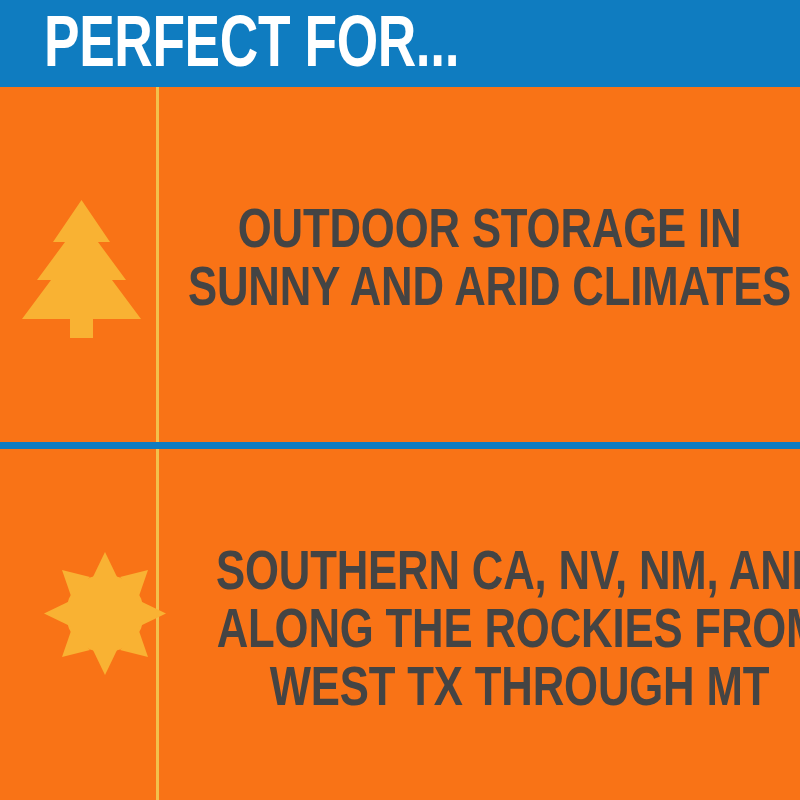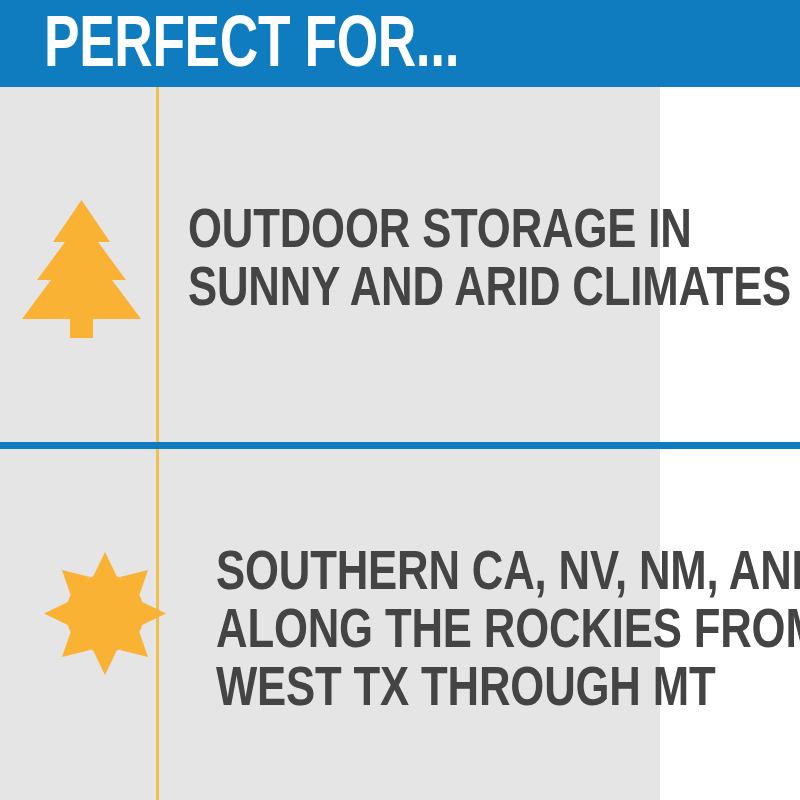--- a/index.html
+++ b/index.html
@@ -9,23 +9,23 @@
   body {
     width: 800px;
     height: 800px;
     background: #ffffff;
     font-family: "Liberation Sans", sans-serif;
     overflow: hidden;
   }
 
   #infographic {
     position: relative;
-    width: 660px;
+    width: 800px;
     height: 800px;
-    background: #e5e5e5;
+    background: #f97316;
   }
 
   
   .header-band {
     position: absolute;
     left: 0;
     top: 0;
     width: 800px;
     height: 87px;
     background: #0f7cc0;
@@ -62,20 +62,21 @@
     width: 800px;
     height: 7px;
     background: #0f7cc0;
   }
 
   
   .row {
     position: absolute;
     left: 0;
     width: 800px;
+    text-align: center;
   }
   #row-outdoor { top: 87px; height: 355px; }
   #row-region  { top: 449px; height: 351px; margin-left: 28px; }
 
   .icon-cell {
     position: absolute;
     left: 0;
     top: 0;
     width: 156px;
     height: 100%;

